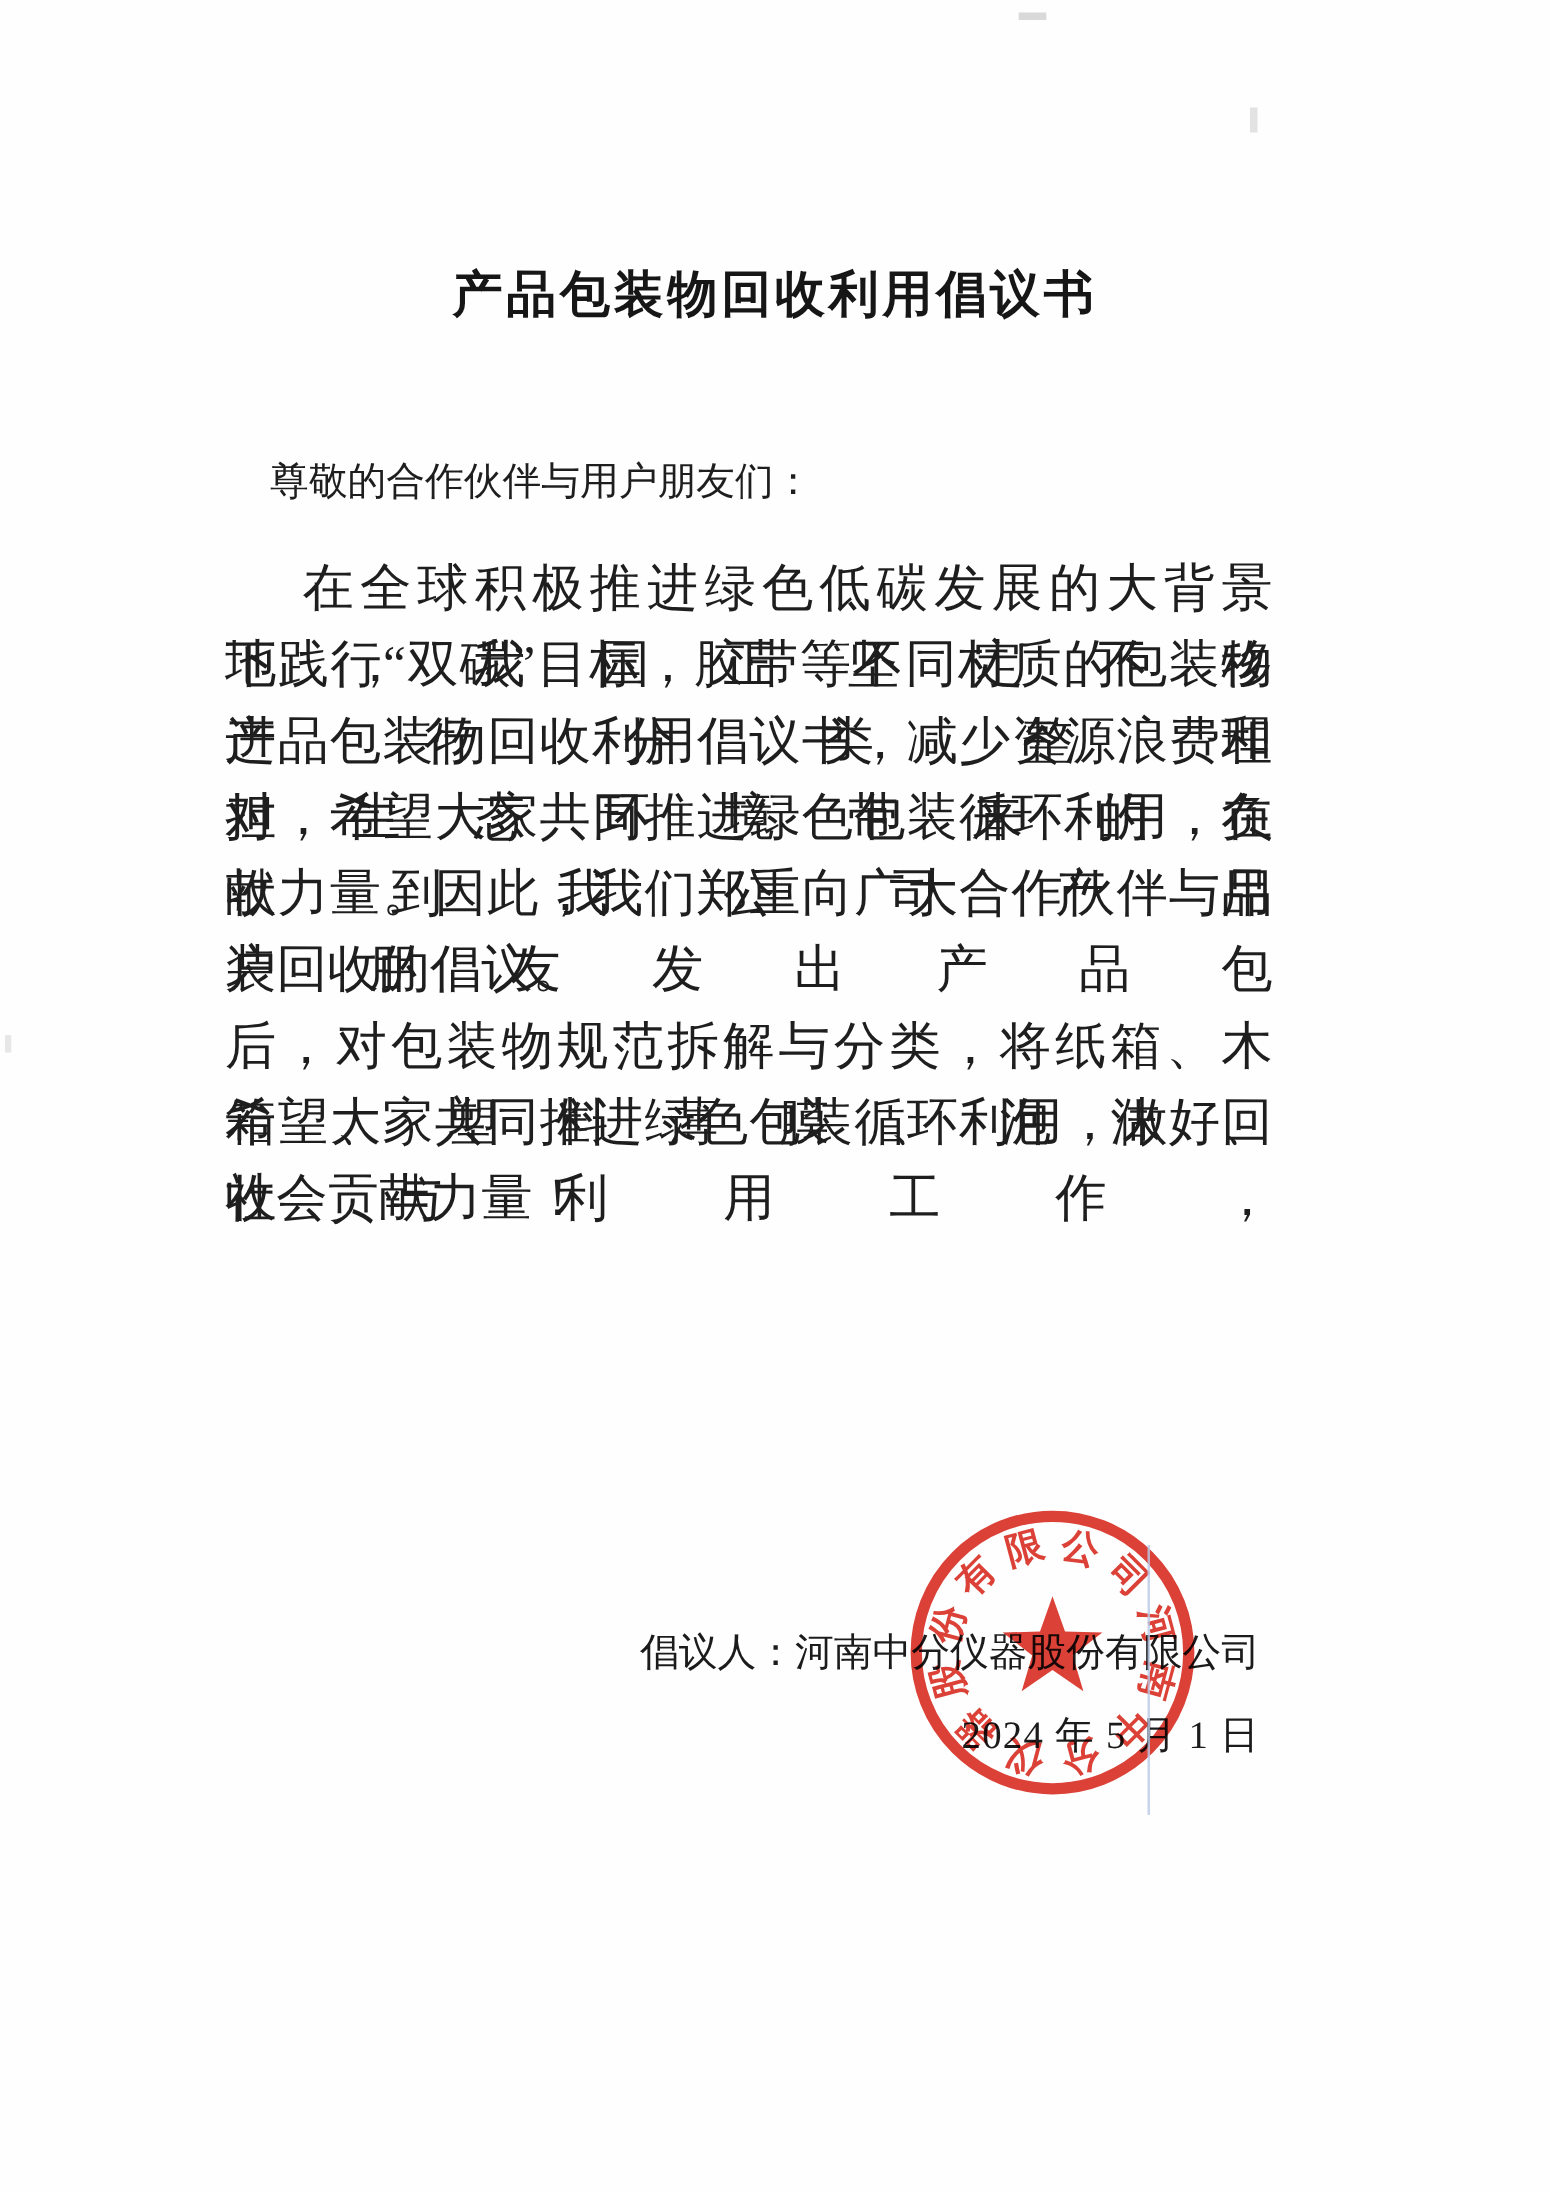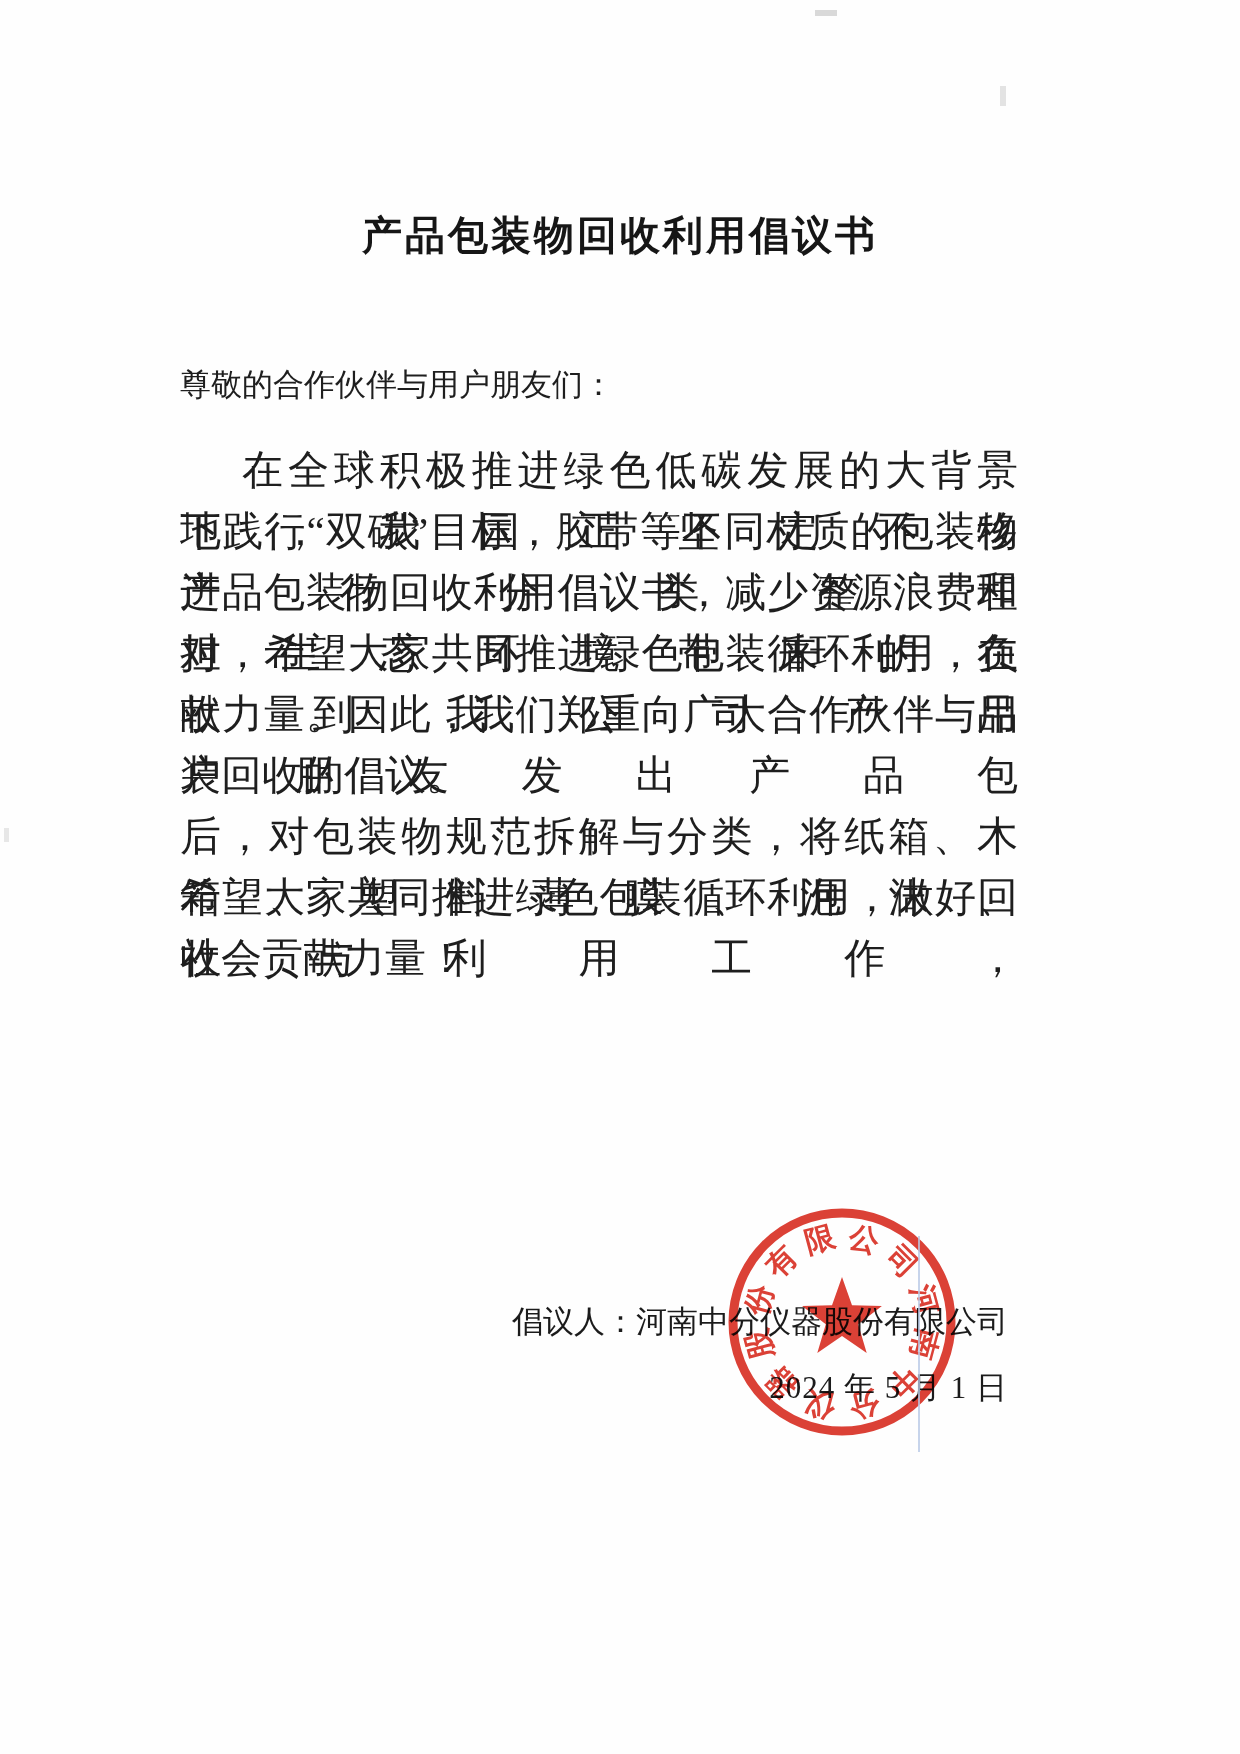--- a/index.html
+++ b/index.html
@@ -14,21 +14,21 @@
   .doc-title {
     position:absolute; top:208px; left:0; width:100%;
     text-align:center;
     font-family:"Liberation Sans","DejaVu Sans",sans-serif;
     font-weight:bold; font-size:40px; letter-spacing:3px; color:#161616;
   }
   .body-block {
     position:absolute; left:180px; top:362px; width:838px;
   }
   .salutation {
-    height:78px; line-height:46px; font-size:31px;
+    height:78px; line-height:46px; font-size:31px;margin-left:36px;
   }
   .line {
     height:61px; line-height:61px; font-size:41px;
     text-align:justify; text-align-last:justify;
     text-justify:inter-character;
   }
   .line.plain { text-align:center; text-align-last:left; }
   .line.indent { text-indent:62px; }
   .signature {
     position:absolute; left:180px; top:1300px; width:828px;

